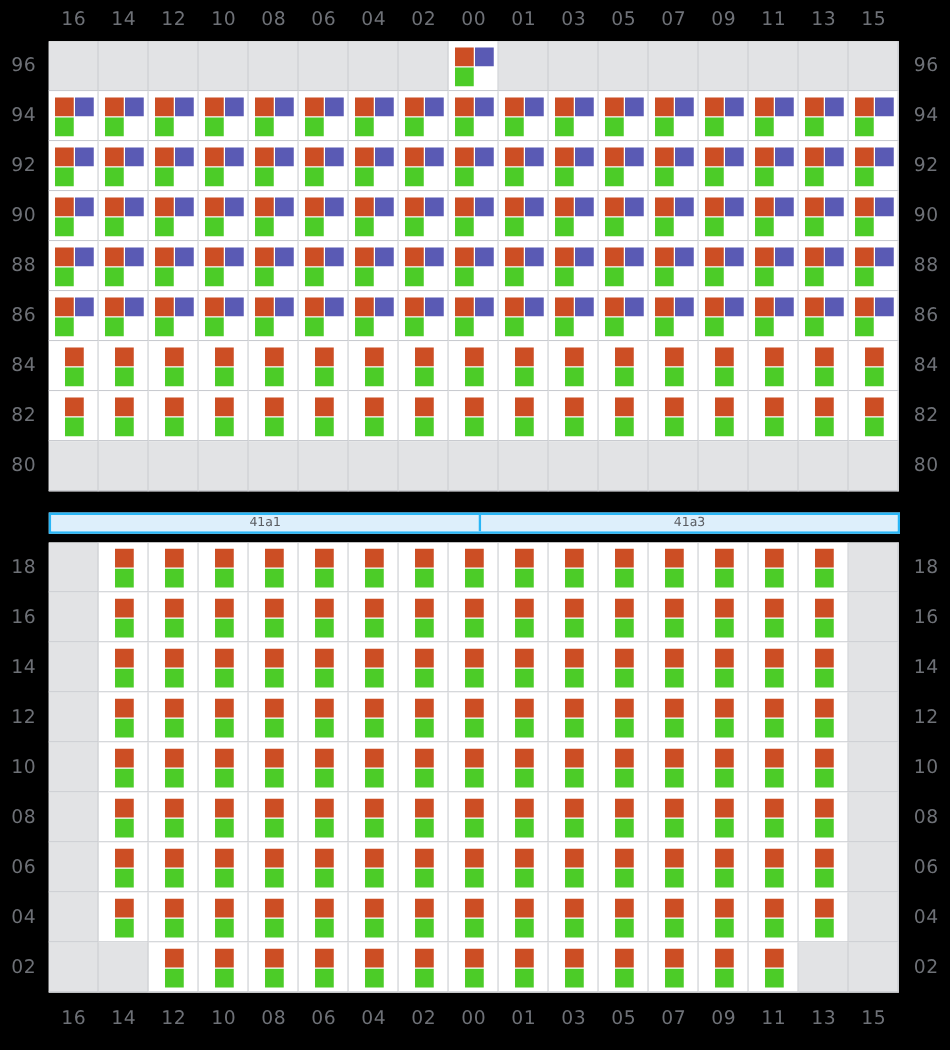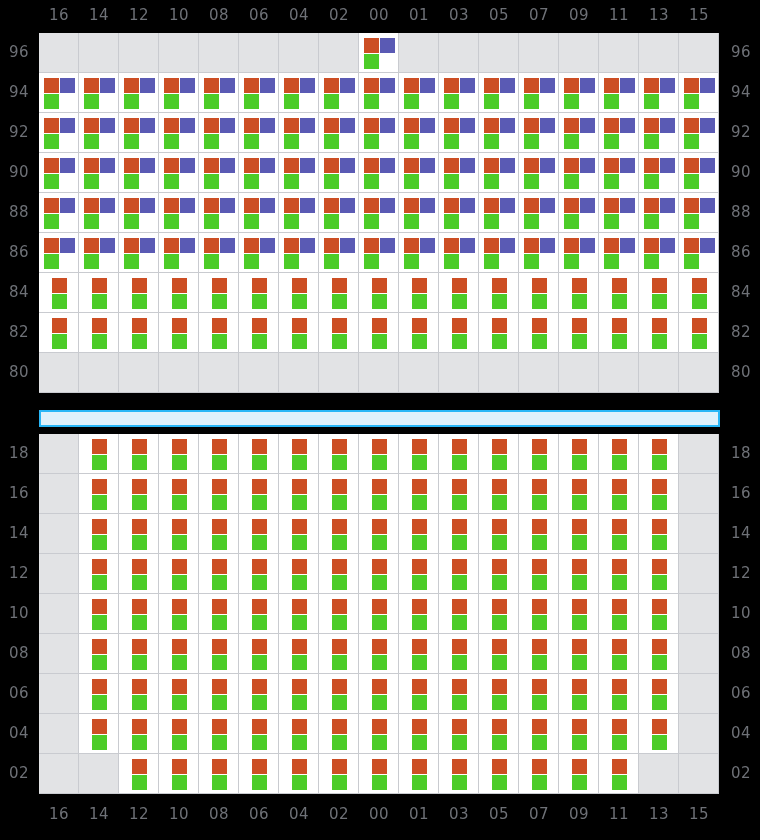--- a/index.html
+++ b/index.html
@@ -755,20 +755,26 @@
       <div class="cell empty"></div>
       <div class="cell empty"></div>
       <div class="cell empty"></div>
       <div class="cell empty"></div>
       <div class="cell empty"></div>
       <div class="cell empty"></div>
       <div class="cell empty"></div>
     </div>
 
   <div id="section-bar">
+      <div class="section" style="flex: 36 1 0%;">
+        <span>41a1</span>
+      </div>
+      <div class="section" style="flex: 35 1 0%;">
+        <span>41a3</span>
+      </div>
     </div>
 
   <div class="grid bottom" id="grid-bottom">
       <div class="cell empty"></div>
       <div class="cell">
         <span class="mk q-tc" style="background: rgb(204, 78, 36);"></span>
         <span class="mk q-bc" style="background: rgb(76, 204, 40);"></span>
       </div>
       <div class="cell">
         <span class="mk q-tc" style="background: rgb(204, 78, 36);"></span>

